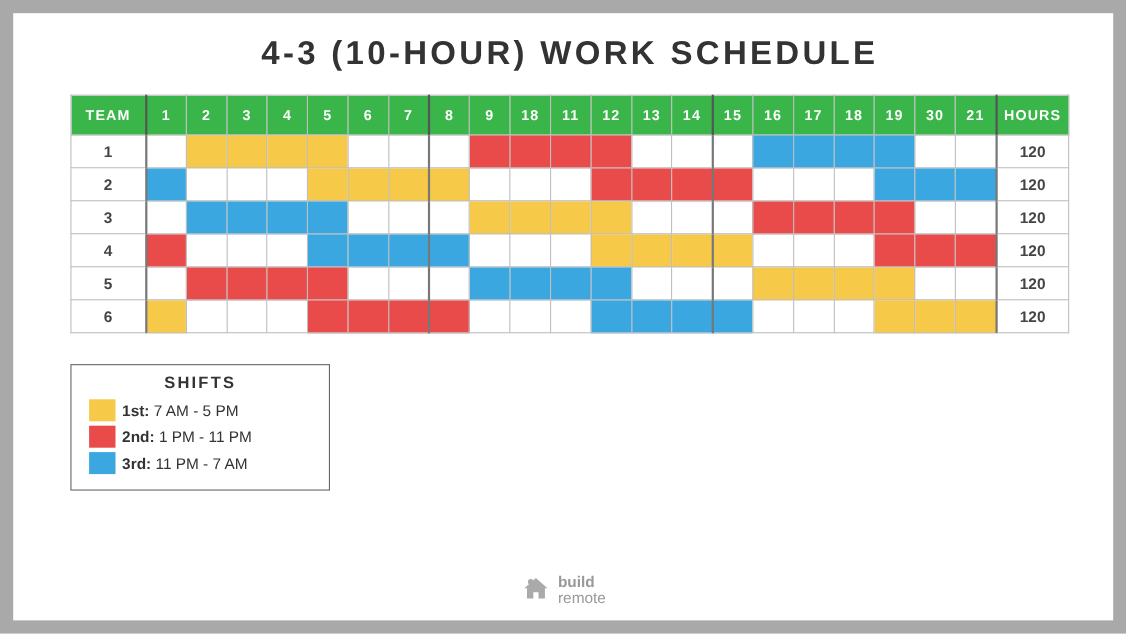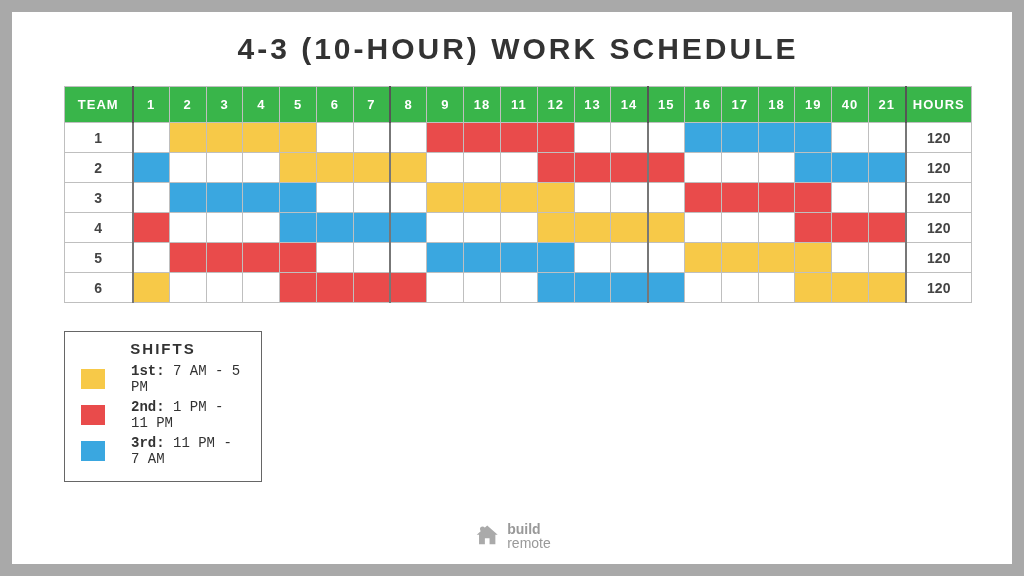--- a/index.html
+++ b/index.html
@@ -72,31 +72,31 @@
     letter-spacing: 2px;
     color: #333;
     margin-bottom: 10px;
     font-weight: 700;
   }
   .pattern ul { list-style: disc; padding-left: 22px; }
   .pattern li { font-size: 17px; color: #333; line-height: 1.6; }
   .legend {
     border: 1.5px solid #666;
     padding: 8px 16px 10px 16px;
-    width: 198px;
+    width: 236px;
   }
   .legend h3 {
     text-align: center;
     font-size: 15px;
     letter-spacing: 2px;
     color: #333;
     font-weight: 700;
     margin-bottom: 6px;
   }
-  .legend-row { display: flex; align-items: center; gap: 26px; margin: 4px 0; font-family: Liberation Mono, monospace; }
+  .legend-row { display: flex; align-items: center; gap: 6px; margin: 4px 0; }
   .swatch { width: 24px; height: 20px; flex-shrink: 0; }
   .legend-row .lbl { font-size: 14px; color: #333; }
   .legend-row .lbl b { font-weight: 700; }
   .logo {
     position: absolute;
     left: 50%;
     bottom: 14px;
     transform: translateX(-50%);
     display: flex;
     align-items: flex-start;
@@ -129,21 +129,21 @@
           <th>18</th>
           <th>11</th>
           <th>12</th>
           <th>13</th>
           <th>14</th>
           <th class="sep-left">15</th>
           <th>16</th>
           <th>17</th>
           <th>18</th>
           <th>19</th>
-          <th>40</th>
+          <th>30</th>
           <th>21</th>
           <th class="hours-col sep-left">HOURS</th>
         </tr>
       </thead>
     <tbody id="body-rows">
         <tr>
           <td class="team-col">1</td>
           <td class="sep-left"></td>
           <td class="shift-1"></td>
           <td class="shift-1"></td>

